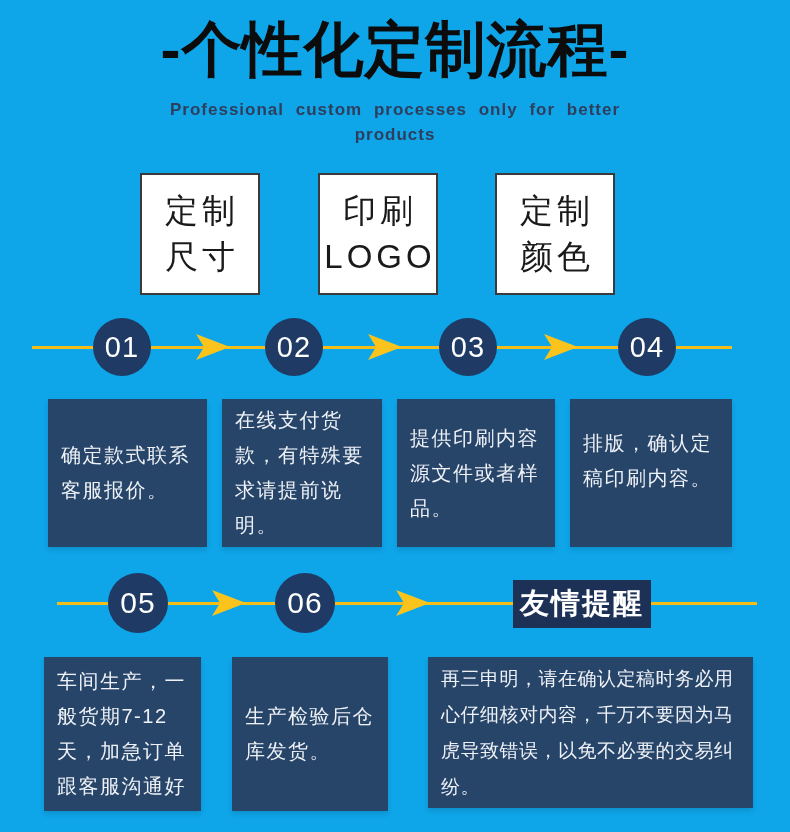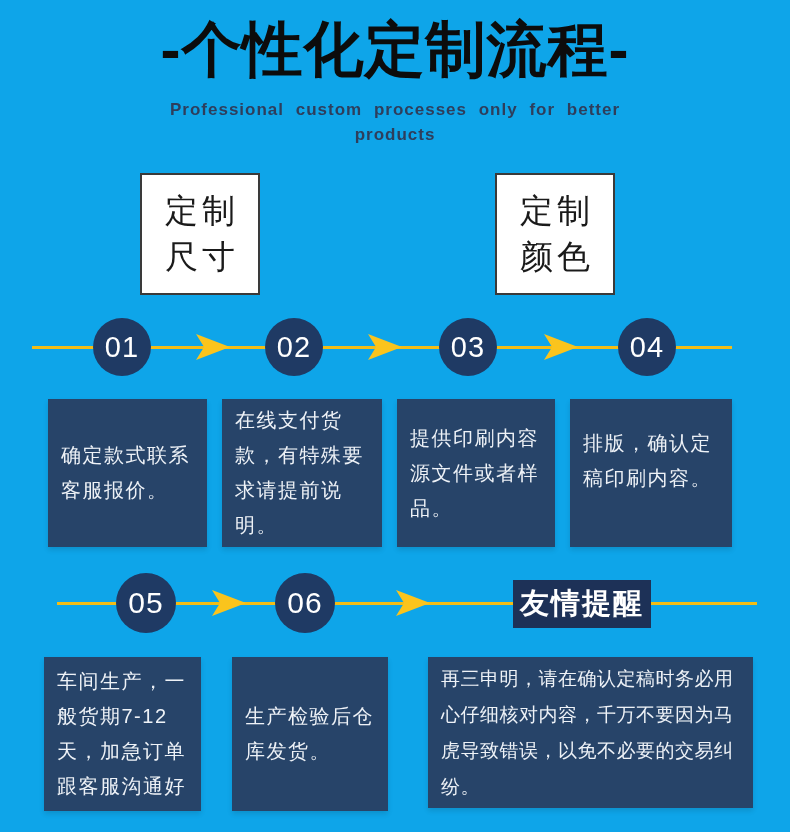--- a/index.html
+++ b/index.html
@@ -82,21 +82,21 @@
     font-size:29px;
     font-weight:500;
     letter-spacing:1px;
   }
   .circle.r1{top:318px;}
   .circle.c01{left:93px;}
   .circle.c02{left:265px;}
   .circle.c03{left:439px;}
   .circle.c04{left:618px;}
   .circle.r2{top:573px;width:60px;height:60px;font-size:30px;}
-  .circle.c05{left:116px;}
+  .circle.c05{left:108px;}
   .circle.c06{left:275px;}
 
   .arrow{
     position:absolute;
     width:34px;height:28px;
   }
   .arrow polygon{fill:var(--yellow_arrow);}
   .arrow.r1{top:333px;}
   .arrow.a1{left:196px;}
   .arrow.a2{left:368px;}
@@ -157,20 +157,24 @@
 
   <div class="subtitle">
       <div>Professional custom processes only for better</div>
       <div>products</div>
     </div>
 
   <div class="opt-box p1">
       <div>定制</div>
       <div>尺寸</div>
     </div>
+  <div class="opt-box p2">
+      <div>印刷</div>
+      <div>LOGO</div>
+    </div>
   <div class="opt-box p3">
       <div>定制</div>
       <div>颜色</div>
     </div>
 
   <div class="flow-line r1"></div>
 
   <div class="circle r1 c01">01</div>
   <svg class="arrow r1 a1" viewBox="0 0 34 28">
       <polygon points="0,1 34,14 0,27 8,14"></polygon>

